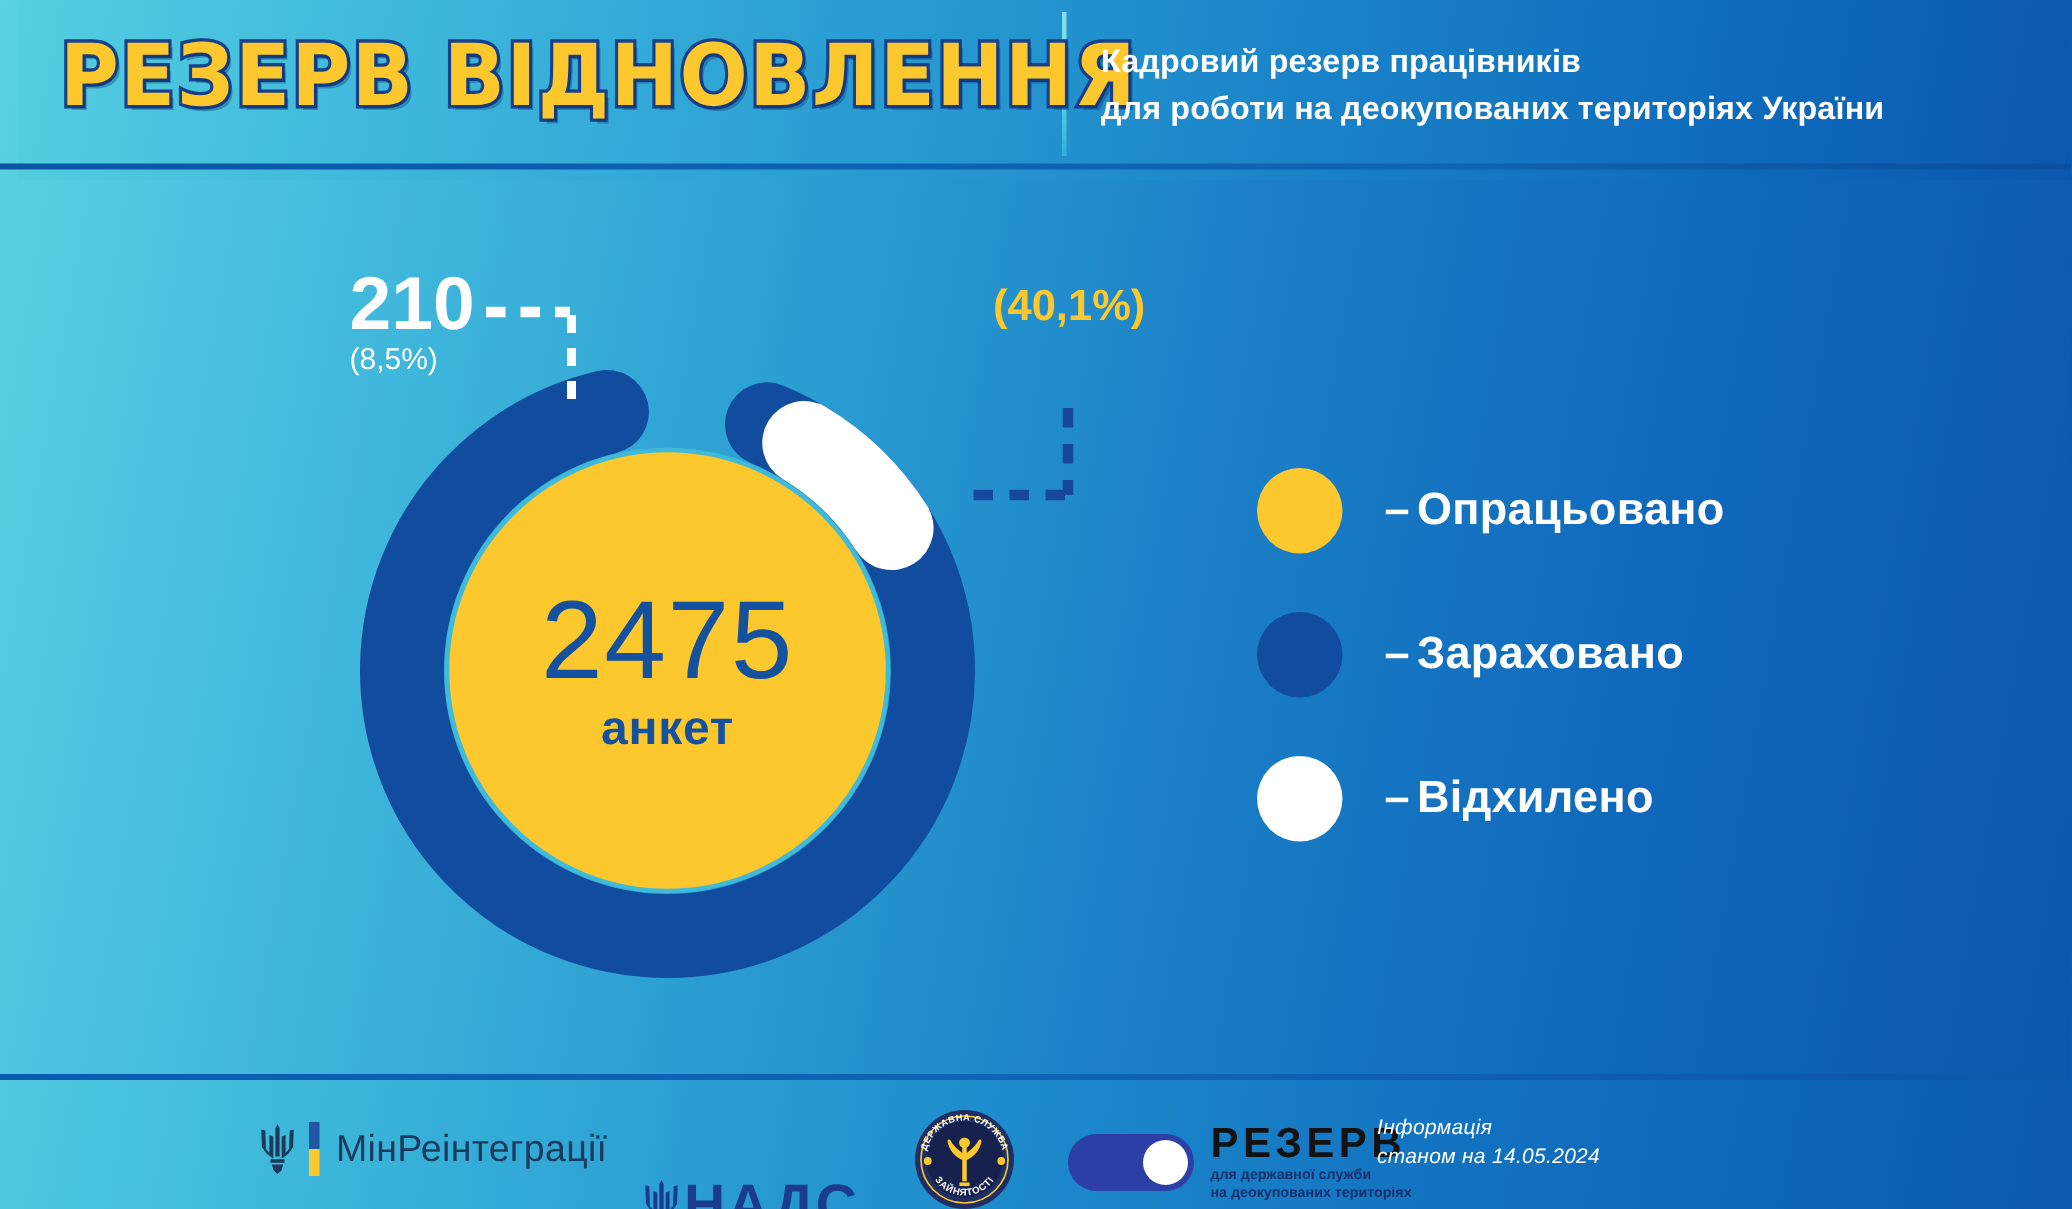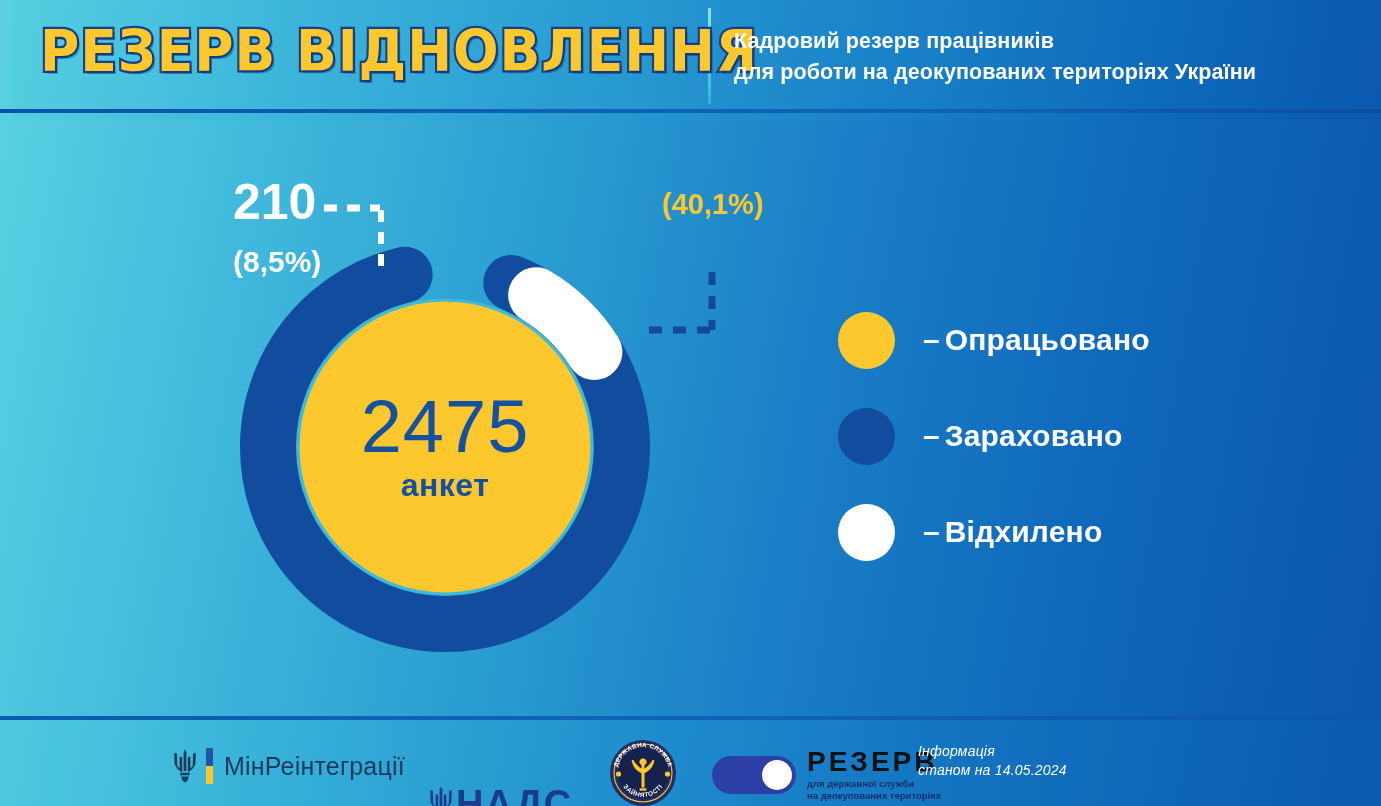--- a/index.html
+++ b/index.html
@@ -59,21 +59,21 @@
   #center-number{
     color:#14519E;font-size:74px;font-weight:normal;line-height:.98;letter-spacing:1px;
   }
   #center-label{
     color:#14519E;font-size:32px;font-weight:bold;line-height:1.05;margin-top:6px;letter-spacing:.5px;
   }
 
   
   #callout-white{position:absolute;left:233px;top:178px;color:#ffffff;text-align:left;}
   #callout-white .cnum{font-size:50px;font-weight:bold;line-height:.96;letter-spacing:0px;}
-  #callout-white .cpct{font-size:30px;font-weight:bold;line-height:1.1;margin-top:19px;}
+  #callout-white .cpct{font-size:20px;font-weight:normal;line-height:1.1;margin-top:3px;}
 
   #callout-yellow{position:absolute;left:650px;top:186px;color:#FDC72E;text-align:left;}
   #callout-yellow .cnum{font-size:48px;font-weight:bold;line-height:.96;}
   #callout-yellow .cpct{font-size:29px;font-weight:bold;line-height:1.1;margin-top:3px;padding-left:12px;}
 
   .leader{position:absolute;}
 
   
   #legend{position:absolute;left:838px;top:292px;width:440px;}
   .legend-row{display:flex;align-items:center;height:96px;}

